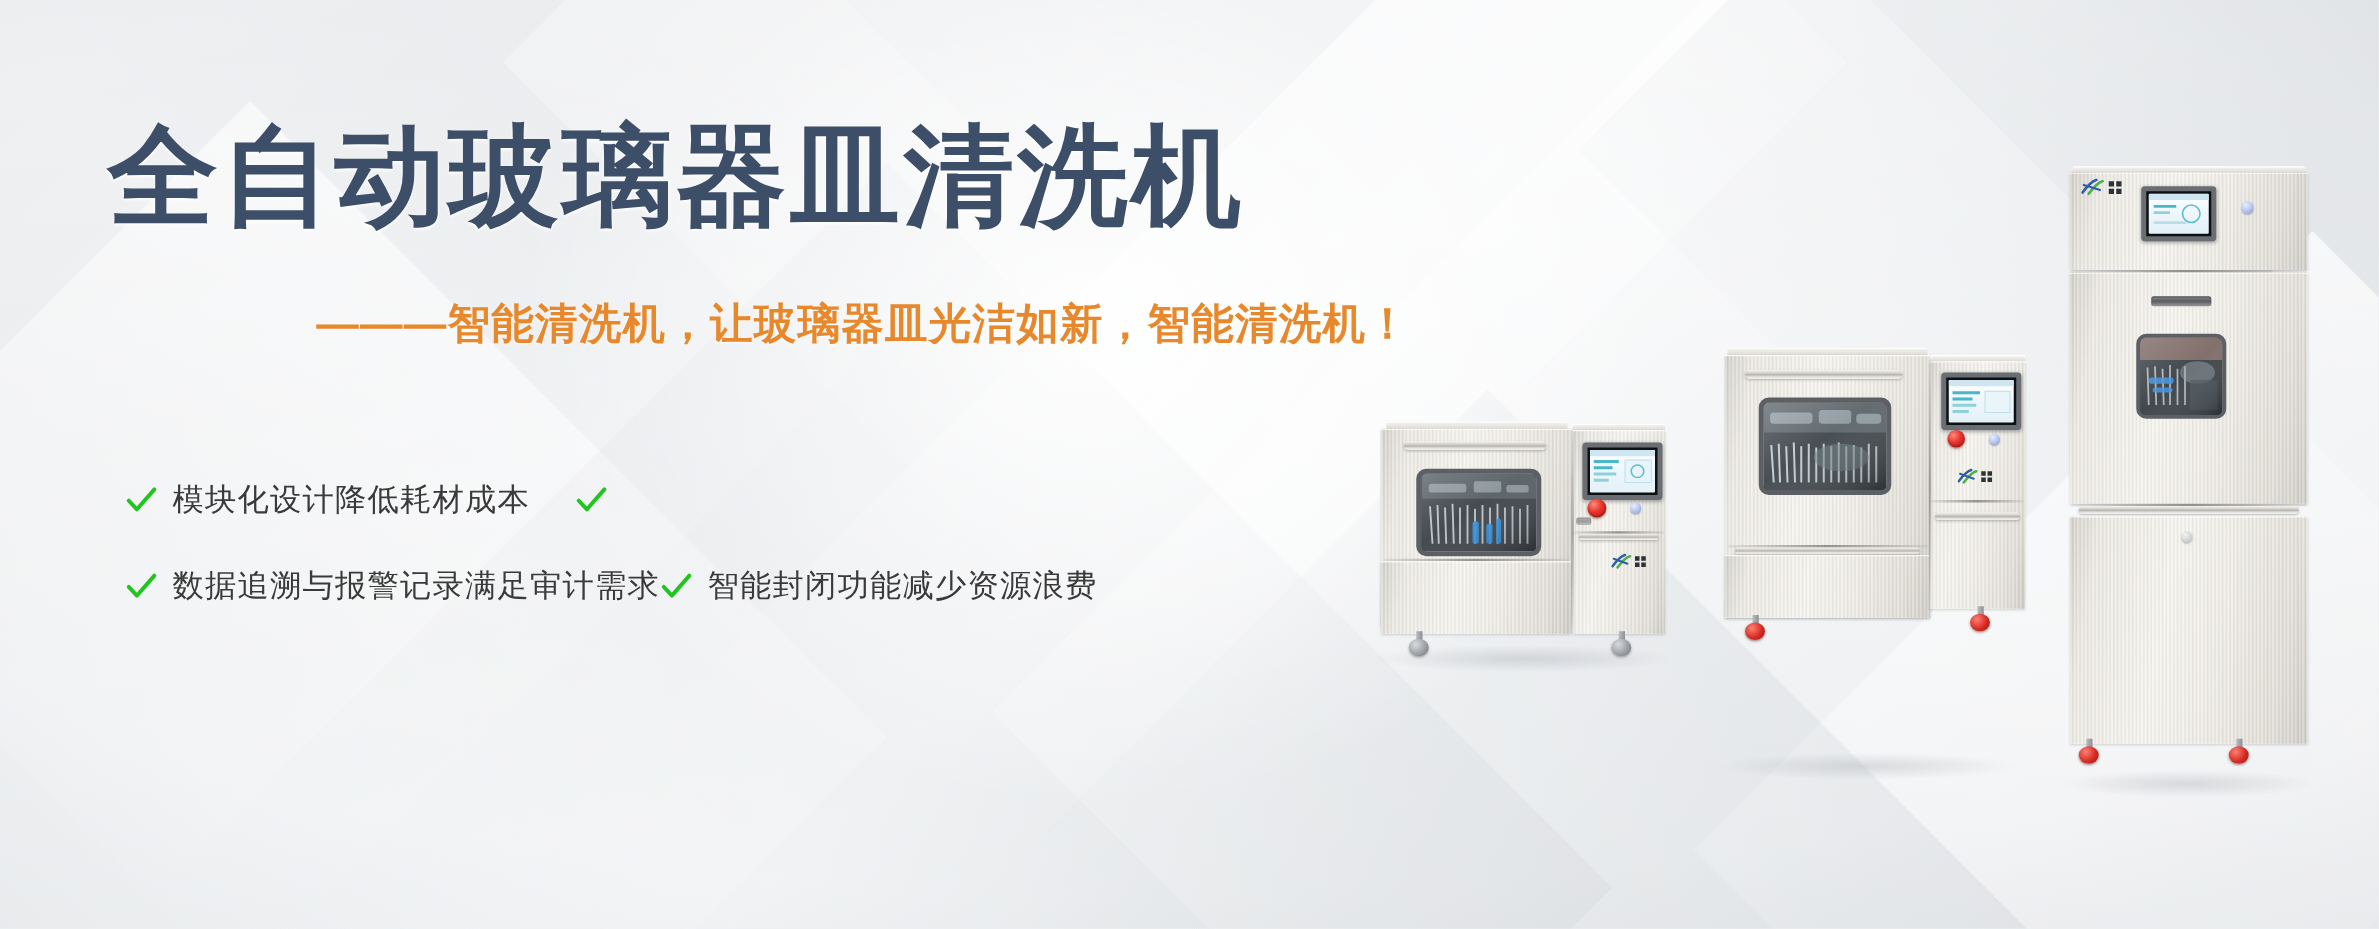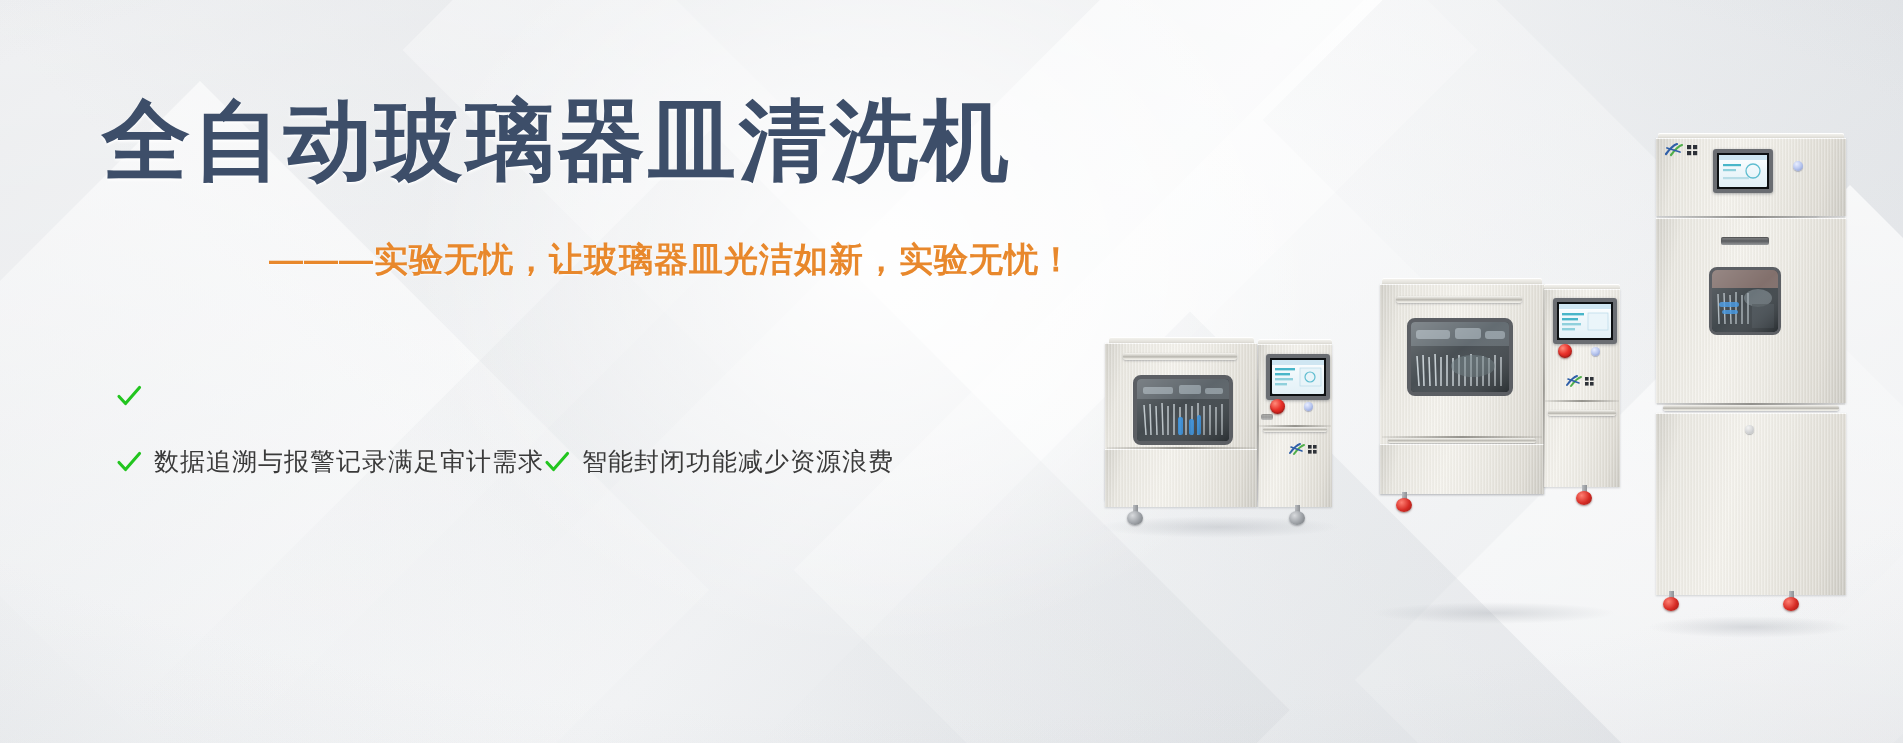--- a/index.html
+++ b/index.html
@@ -46,21 +46,21 @@
       background:linear-gradient(215deg,rgba(198,203,209,.30),rgba(255,255,255,0));
       transform:rotate(45deg);}
   .glow{position:absolute;left:420px;top:-120px;width:900px;height:760px;
       background:radial-gradient(ellipse at center,rgba(255,255,255,.95) 0%,rgba(255,255,255,.45) 42%,rgba(255,255,255,0) 72%);
       pointer-events:none;}
   .vig{position:absolute;inset:0;
       background:radial-gradient(ellipse 115% 105% at 48% 42%,rgba(255,255,255,0) 52%,rgba(176,181,188,.26) 100%);
       pointer-events:none;}
 
   
-  .copy{position:absolute;left:16px;top:0;width:1100px;height:737px;}
+  .copy{position:absolute;left:0;top:0;width:1100px;height:737px;}
 
   .headline{
     position:absolute;left:86px;top:97px;
     font-size:88px;line-height:1;font-weight:bold;letter-spacing:3px;
     color:#3d4e69;
     text-shadow:0 2px 3px rgba(255,255,255,.85), 0 1px 0 rgba(255,255,255,.6);
     white-space:nowrap;
   }
   .subhead{
     position:absolute;left:253px;top:242px;
@@ -147,25 +147,31 @@
   <div class="facet f7"></div>
   <div class="facet f8"></div>
   <div class="facet f9"></div>
   <div class="glow"></div>
   <div class="vig"></div>
 
   <div class="copy">
 
     <div class="headline">全自动玻璃器皿清洗机</div>
 
-    <div class="subhead">———实验无忧，让玻璃器皿光洁如新，实验无忧！</div>
+    <div class="subhead">———智能清洗机，让玻璃器皿光洁如新，智能清洗机！</div>
 
     <div class="bullets">
 
       <div class="brow">
+        <div class="bcell c1">
+          <svg class="tick" viewBox="0 0 26 26">
+            <path d="M3 13.5 L9.5 20.5 L23.5 4.5" fill="none" stroke="#22c51f" stroke-width="3.1" stroke-linecap="round" stroke-linejoin="round"></path>
+          </svg>
+          <span class="btext">模块化设计降低耗材成本</span>
+        </div>
         <div class="bcell">
           <svg class="tick" viewBox="0 0 26 26">
             <path d="M3 13.5 L9.5 20.5 L23.5 4.5" fill="none" stroke="#22c51f" stroke-width="3.1" stroke-linecap="round" stroke-linejoin="round"></path>
           </svg>
         </div>
       </div>
 
       <div class="brow">
         <div class="bcell">
           <svg class="tick" viewBox="0 0 26 26">

